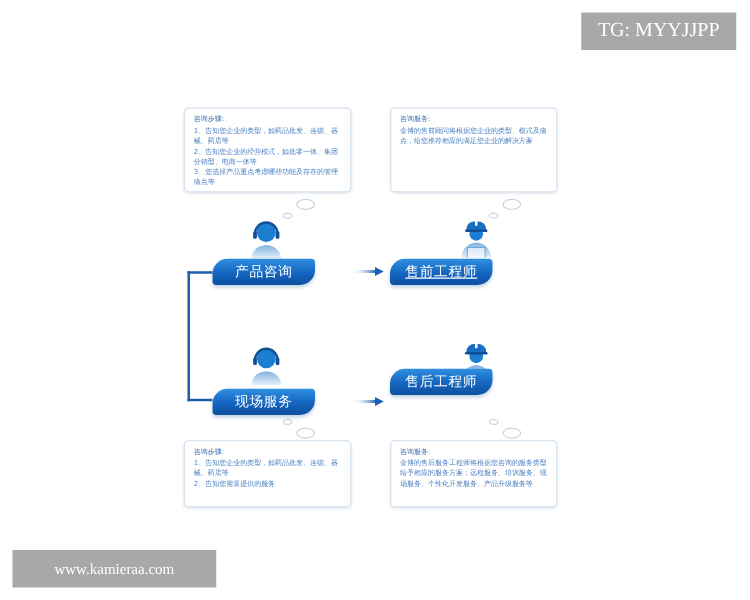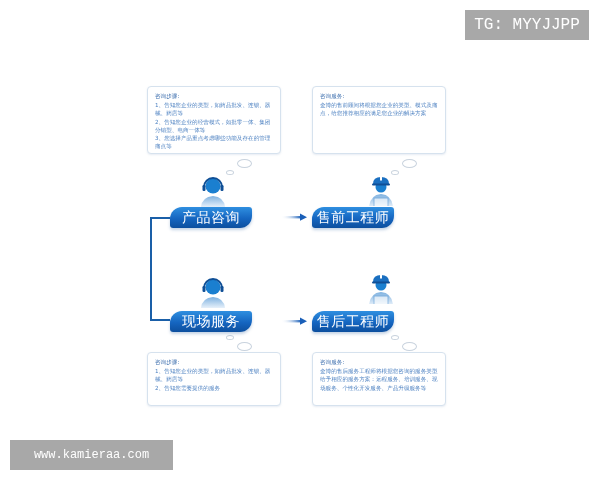--- a/index.html
+++ b/index.html
@@ -3,21 +3,21 @@
 <meta charset="utf-8">
 <style>
   html, body { margin: 0; padding: 0; }
   body {
     width: 600px; height: 480px; position: relative; overflow: hidden;
     background: #ffffff;
     font-family: "DejaVu Sans", sans-serif;
   }
   .watermark {
     position: absolute; background: #a8a8a8; color: #ffffff;
-    font-family: Liberation Mono, monospace;
+    font-family: Liberation Serif, serif;
     display: flex; align-items: center; justify-content: center;
   }
   #wm-top { left: 465px; top: 10px; width: 124px; height: 30px; font-size: 16px; }
   #wm-bottom { left: 10px; top: 440px; width: 163px; height: 30px; font-size: 12px; }
 
   .note {
     position: absolute; box-sizing: border-box;
     border: 1px solid #d6e2ee; border-radius: 4px;
     background: #ffffff;
     box-shadow: 0 1px 2px rgba(120,150,190,0.18);
@@ -34,28 +34,28 @@
 
   .bubble {
     position: absolute; border: 1px solid #c9d3de; border-radius: 50%;
     background: #ffffff;
   }
 
   .pill {
     position: absolute; width: 82px; height: 21px;
     background: linear-gradient(180deg, #2f8fe0 0%, #1565c0 55%, #0d4f9e 100%);
     border-radius: 12px 3px 12px 3px;
-    color: #ffffff; font-size: 14px; letter-spacing: 0.5px;
+    color: #ffffff; font-size: 11px; letter-spacing: 0.5px;
     display: flex; align-items: center; justify-content: center;
     box-shadow: 0 2px 3px rgba(20,80,150,0.25);
   }
   #pill-product { left: 170px; top: 207px; }
-  #pill-presales { left: 312px; top: 207px; }
+  #pill-presales { left: 312px; top: 207px; text-decoration: underline; }
   #pill-service { left: 170px; top: 311px; }
-  #pill-aftersales { left: 312px; top: 311px; font-family: Liberation Mono, monospace; }
+  #pill-aftersales { left: 312px; top: 295px; font-family: Liberation Mono, monospace; }
 
   .icon { position: absolute; width: 30px; height: 32px; }
   #icon-cs1 { left: 198px; top: 175px; }
   #icon-eng1 { left: 366px; top: 174px; }
   #icon-cs2 { left: 198px; top: 276px; }
   #icon-eng2 { left: 366px; top: 272px; }
 
   .arrow { position: absolute; width: 26px; height: 8px; }
   #arrow-top { left: 281px; top: 213px; }
   #arrow-bottom { left: 281px; top: 317px; }

